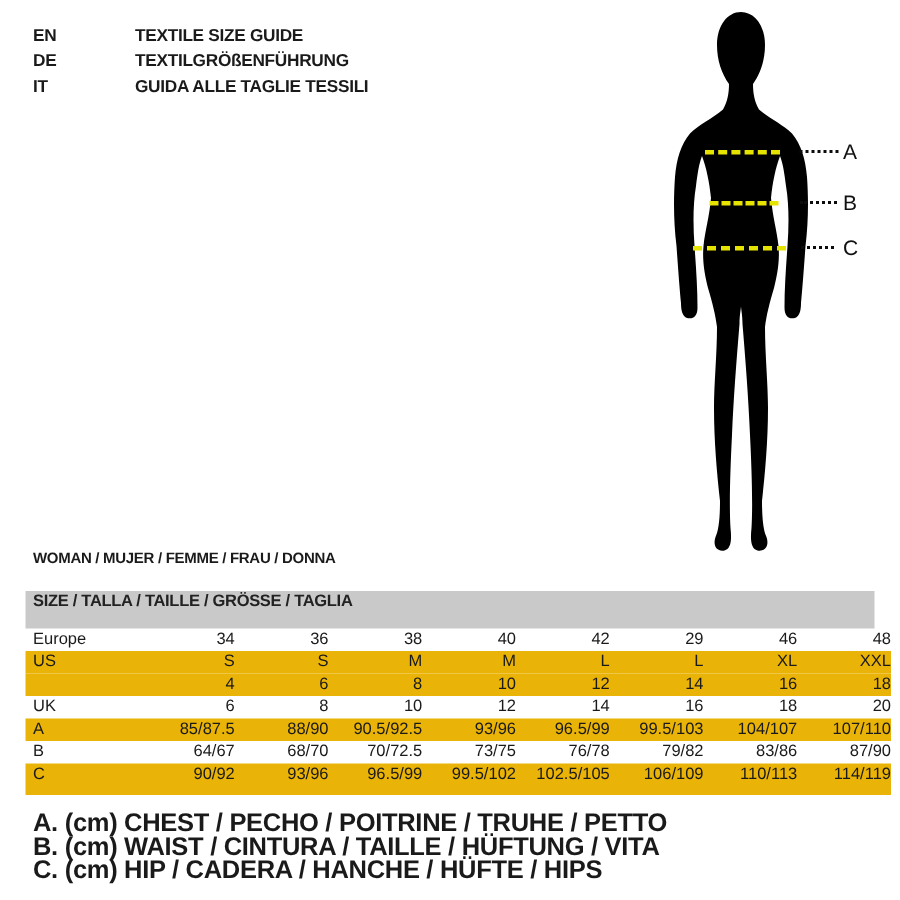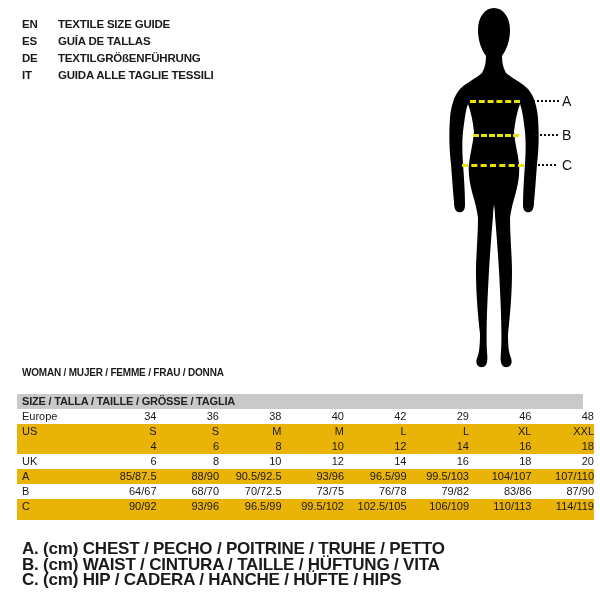--- a/index.html
+++ b/index.html
@@ -3,21 +3,21 @@
 <meta charset="utf-8">
 <style>
   html,body{margin:0;padding:0;background:#fff;}
   .page{position:relative;width:600px;height:600px;background:#ffffff;overflow:hidden;
         font-family:"Liberation Sans","DejaVu Sans",sans-serif;color:#1a1a1a;text-decoration:underline;}
 
   
   .lang-block{position:absolute;left:22px;top:16px;}
   .lang-row{display:flex;height:17px;line-height:17px;}
   .lang-code{width:36px;font-size:11.5px;font-weight:700;letter-spacing:-0.2px;}
-  .lang-text{font-size:11.5px;font-weight:700;letter-spacing:-0.2px;white-space:nowrap;}
+  .lang-text{font-size:11.5px;font-weight:700;letter-spacing:-0.2px;white-space:nowrap;margin-left:32px;}
 
   
   .figure-area{position:absolute;left:444px;top:6px;width:100px;height:364px;}
   .figure-area svg{display:block;width:100%;height:100%;}
 
   
   .dash{position:absolute;height:0;border-top:3px dashed #e6e300;}
   .dots{position:absolute;height:0;border-top:2.5px dotted #0c0c0c;}
   .m-label{position:absolute;font-size:14px;font-weight:400;color:#111;}
   .marker-a .dash{left:470px;top:100px;width:50px;}
@@ -29,21 +29,21 @@
   .marker-c .dash{left:462px;top:164px;width:62px;}
   .marker-c .dots{left:534px;top:164px;width:22px;}
   .marker-c .m-label{left:562px;top:157px;}
 
   
   .section-title{position:absolute;left:22px;top:367px;font-size:10px;font-weight:700;
                  letter-spacing:-0.2px;white-space:nowrap;}
 
   
   .size-table{position:absolute;left:17px;top:394px;width:577px;}
-  .t-header{width:566px;height:15px;line-height:14px;background:#c9c9c9;color:#222;
+  .t-header{width:566px;height:25px;line-height:14px;background:#c9c9c9;color:#222;
             font-size:11px;font-weight:700;padding-left:5px;box-sizing:border-box;
             letter-spacing:-0.2px;}
   .t-row{display:grid;grid-template-columns:77px repeat(8,1fr);height:15px;
          line-height:15px;font-size:11px;}
   .t-row.shaded{background:#eab308;}
   .t-row.tall{height:21px;}
   .t-label{text-align:left;padding-left:5px;white-space:nowrap;}
   .t-cell{text-align:right;white-space:nowrap;}
 
   
@@ -55,24 +55,20 @@
 <body>
 
 <div class="page">
 
   <div class="lang-block" id="lang-block">
   <div class="lang-row">
     <span class="lang-code">EN</span>
     <span class="lang-text">TEXTILE SIZE GUIDE</span>
   </div>
 
-  <div class="lang-row">
-    <span class="lang-code">ES</span>
-    <span class="lang-text">GUÍA DE TALLAS</span>
-  </div>
 
 
   <div class="lang-row">
     <span class="lang-code">DE</span>
     <span class="lang-text">TEXTILGRÖßENFÜHRUNG</span>
   </div>
 
   <div class="lang-row">
     <span class="lang-code">IT</span>
     <span class="lang-text">GUIDA ALLE TAGLIE TESSILI</span>

